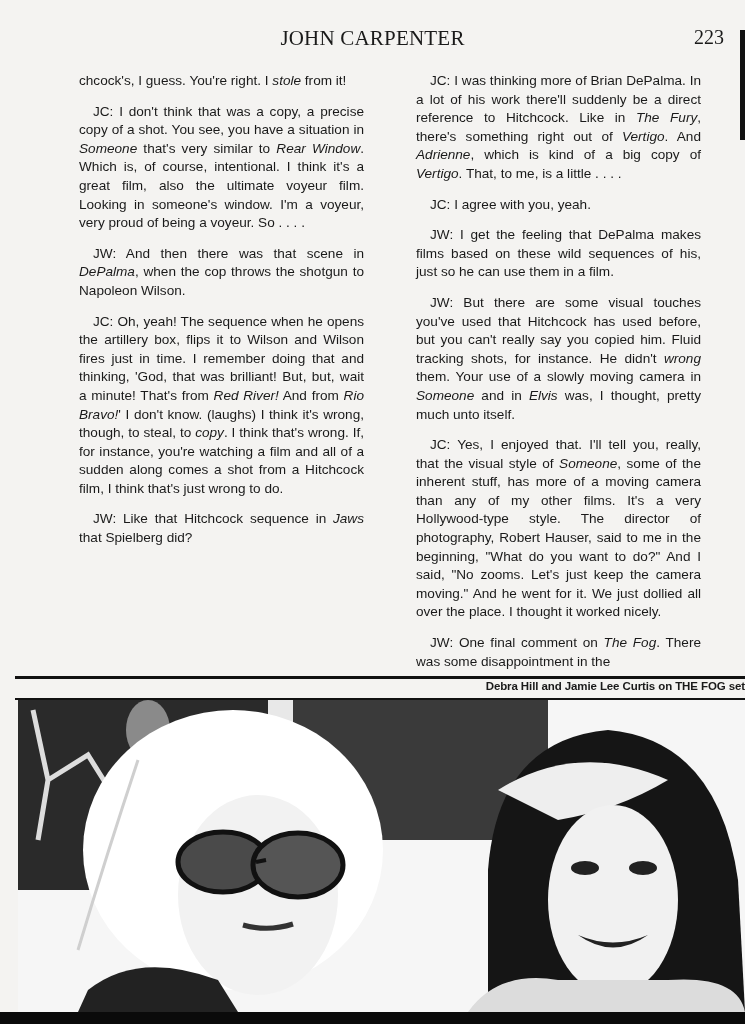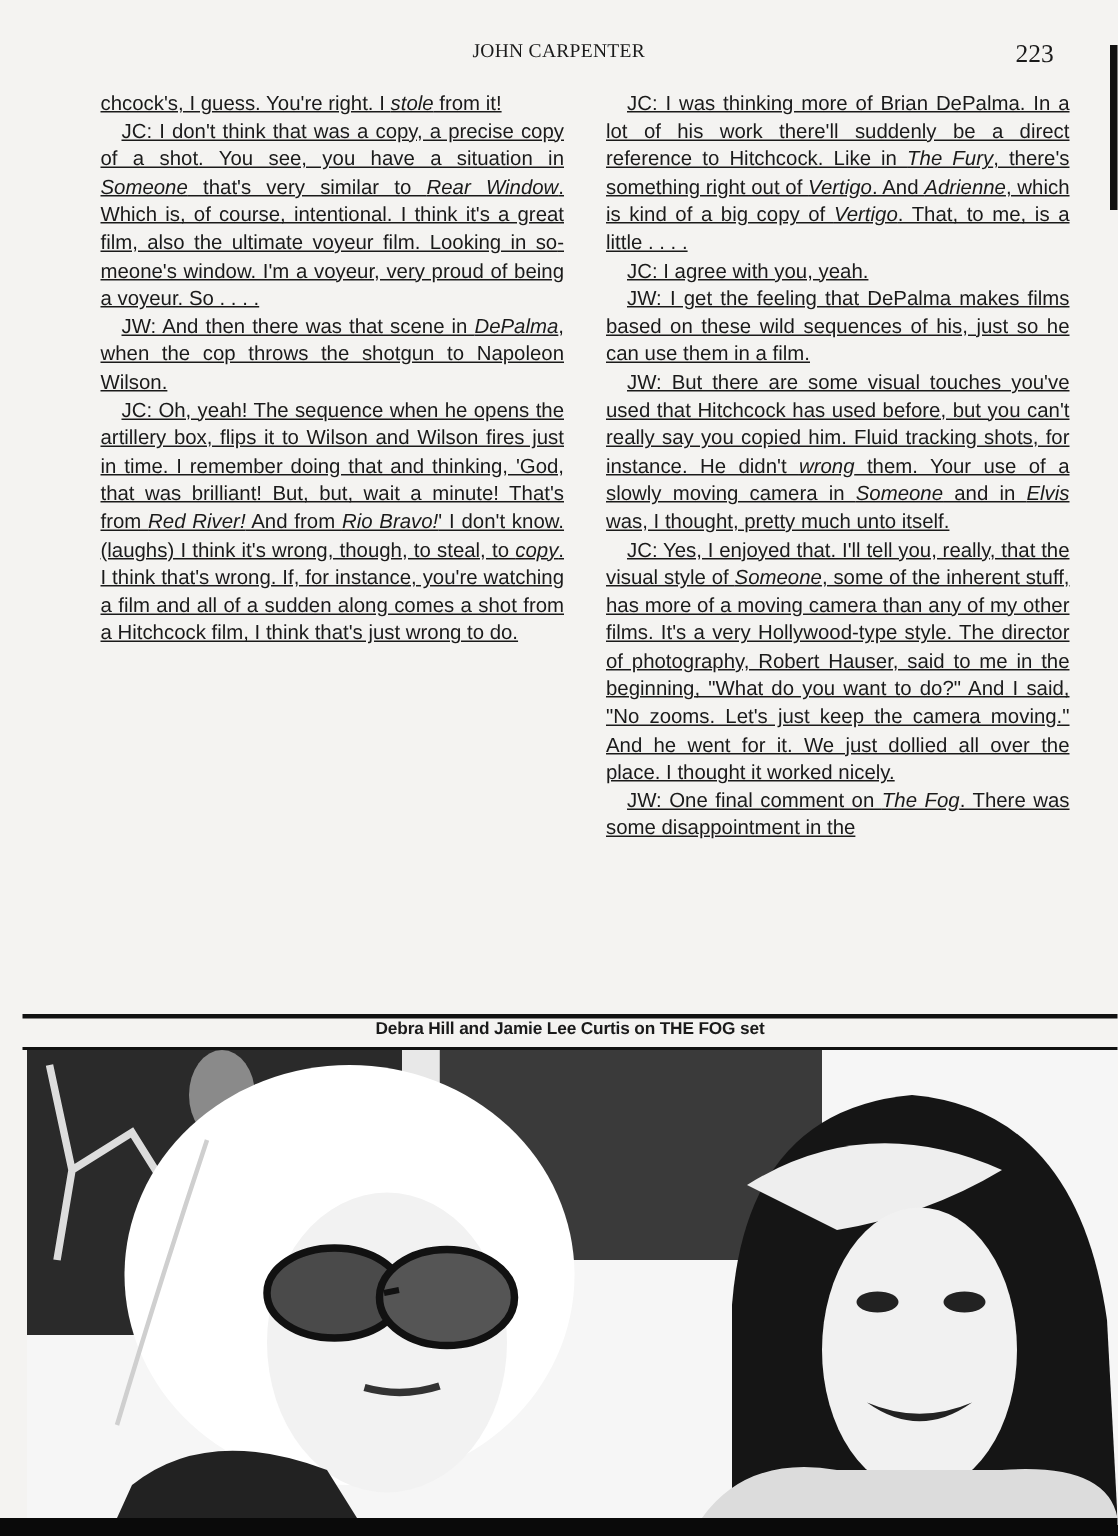--- a/index.html
+++ b/index.html
@@ -9,40 +9,40 @@
     font-family: "Liberation Sans", sans-serif; color: #1a1a1a;
   }
   .page-edge-right {
     position: absolute; left: 740px; top: 30px; width: 5px; height: 110px; background: #111;
   }
   .running-head {
     position: absolute; top: 24px; left: 0; width: 745px; height: 24px;
   }
   .running-title {
     position: absolute; left: 0; right: 0; text-align: center; top: 2px;
-    font-family: "Liberation Serif", serif; font-size: 13px; letter-spacing: 0.2px;
+    font-family: "Liberation Serif", serif; font-size: 21px; letter-spacing: 0.2px;
   }
   .page-number {
-    position: absolute; left: 677px; top: 2px;
-    font-family: "Liberation Serif", serif; font-size: 17px;
+    position: absolute; left: 694px; top: 2px;
+    font-family: "Liberation Serif", serif; font-size: 20px;
   }
   .column {
     position: absolute; top: 60px; width: 309px;
     font-size: 13.6px; line-height: 18.6px; text-align: justify;
   }
   .col-left { left: 67px; }
   .col-right { left: 404px; }
-  .column p { margin: 0; text-indent: 0; text-decoration: underline; }
+  .column p { margin: 12px; text-indent: 0; }
   .column p.indent { text-indent: 14px; }
   .column em { font-style: italic; }
   .rule-top {
     position: absolute; left: 15px; top: 676px; width: 730px; height: 3px; background: #111;
   }
   .caption {
-    position: absolute; left: 15px; top: 680px; width: 730px; text-align: center;
+    position: absolute; left: 15px; top: 680px; width: 730px; text-align: right;
     font-size: 11.5px; font-weight: bold; letter-spacing: -0.1px;
   }
   .rule-bottom {
     position: absolute; left: 15px; top: 698px; width: 730px; height: 2px; background: #111;
   }
   .photo {
     position: absolute; left: 18px; top: 700px; width: 727px; height: 312px;
     overflow: hidden; background: #fafafa;
   }
   .bottom-bar {
@@ -57,20 +57,21 @@
 <header class="running-head">
   <div class="running-title">JOHN CARPENTER</div>
   <div class="page-number">223</div>
 </header>
 
 <div class="column col-left">
     <p><span>chcock's, I guess. You're right. I </span><em>stole</em><span> from it!</span></p>
     <p class="indent"><span>JC: I don't think that was a copy, a precise copy of a shot. You see, you have a situation in </span><em>Someone</em><span> that's very similar to </span><em>Rear Window</em><span>. Which is, of course, in­tentional. I think it's a great film, also the ultimate voyeur film. Looking in so­meone's window. I'm a voyeur, very proud of being a voyeur. So . . . .</span></p>
     <p class="indent"><span>JW: And then there was that scene in </span><em>DePalma</em><span>, when the cop throws the shotgun to Napoleon Wilson.</span></p>
     <p class="indent"><span>JC: Oh, yeah! The sequence when he opens the artillery box, flips it to Wilson and Wilson fires just in time. I remember doing that and thinking, 'God, that was brilliant! But, but, wait a minute! That's from </span><em>Red River!</em><span> And from </span><em>Rio Bravo!</em><span>' I don't know. (laughs) I think it's wrong, though, to steal, to </span><em>copy</em><span>. I think that's wrong. If, for instance, you're watching a film and all of a sudden along comes a shot from a Hitchcock film, I think that's just wrong to do.</span></p>
+    <p class="indent"><span>JW: Like that Hitchcock sequence in </span><em>Jaws</em><span> that Spielberg did?</span></p>
   </div>
 <div class="column col-right">
     <p class="indent"><span>JC: I was thinking more of Brian DePalma. In a lot of his work there'll sud­denly be a direct reference to Hitchcock. Like in </span><em>The Fury</em><span>, there's something right out of </span><em>Vertigo</em><span>. And </span><em>Adrienne</em><span>, which is kind of a big copy of </span><em>Vertigo</em><span>. That, to me, is a little . . . .</span></p>
     <p class="indent"><span>JC: I agree with you, yeah.</span></p>
     <p class="indent"><span>JW: I get the feeling that DePalma makes films based on these wild se­quences of his, just so he can use them in a film.</span></p>
     <p class="indent"><span>JW: But there are some visual touches you've used that Hitchcock has used before, but you can't really say you copied him. Fluid tracking shots, for instance. He didn't </span><em>wrong</em><span> them. Your use of a slowly moving camera in </span><em>Someone</em><span> and in </span><em>Elvis</em><span> was, I thought, pretty much unto itself.</span></p>
     <p class="indent"><span>JC: Yes, I enjoyed that. I'll tell you, real­ly, that the visual style of </span><em>Someone</em><span>, some of the inherent stuff, has more of a moving camera than any of my other films. It's a very Hollywood-type style. The director of photography, Robert Hauser, said to me in the beginning, "What do you want to do?" And I said, "No zooms. Let's just keep the camera moving." And he went for it. We just dollied all over the place. I thought it worked nicely.</span></p>
     <p class="indent"><span>JW: One final comment on </span><em>The Fog</em><span>. There was some disappointment in the</span></p>
   </div>
 

